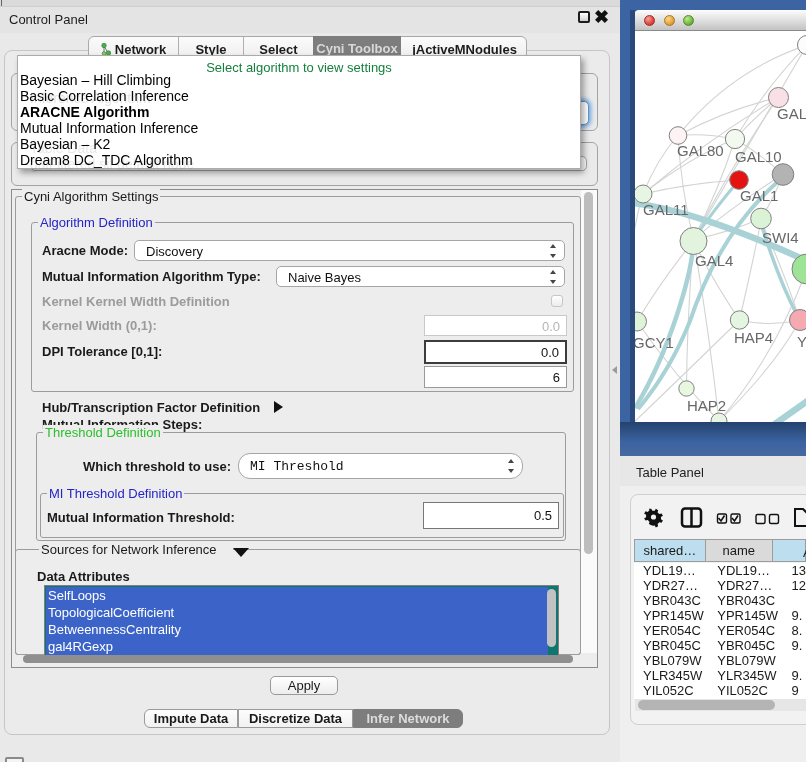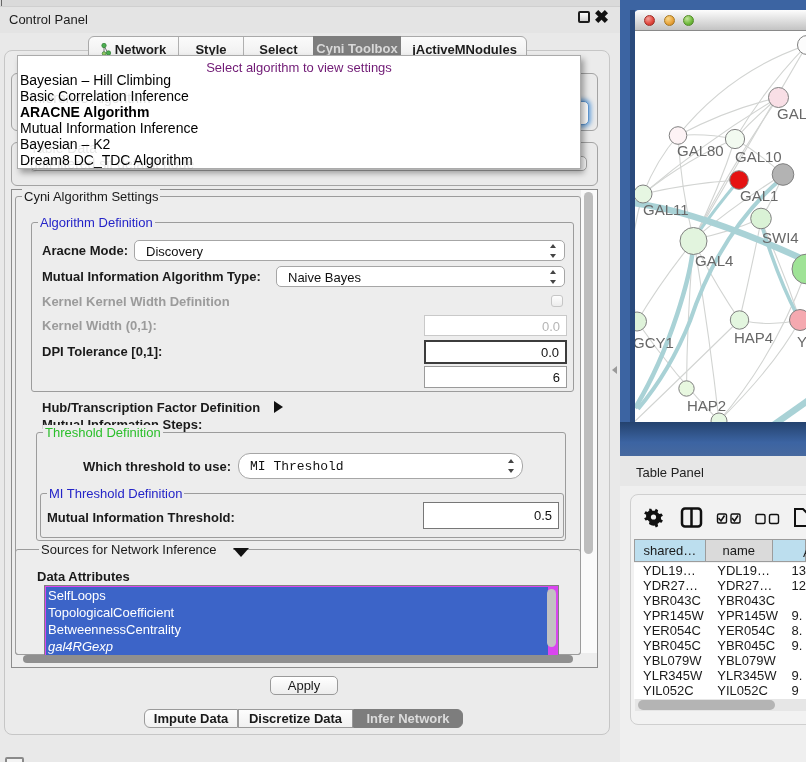--- a/index.html
+++ b/index.html
@@ -40,30 +40,30 @@
 
 .combo { position:absolute; background:#fff; border:1px solid #a6a6a6; border-radius:5px; font-size:13px; color:#111; }
 .combo .tx { position:absolute; left:11px; top:3px; }
 .spin { position:absolute; right:7px; top:50%; width:7px; height:14px; margin-top:-7px; }
 .spin:before { content:""; position:absolute; left:0; top:0; border:3.5px solid transparent; border-bottom:4px solid #444; border-top:none; }
 .spin:after { content:""; position:absolute; left:0; bottom:0; border:3.5px solid transparent; border-top:4px solid #444; border-bottom:none; }
 
 .inp { position:absolute; background:#fff; border:1px solid #9a9a9a; font-size:13px; color:#111; text-align:right; padding:3px 6px 0 0; }
 
 
-#dlist { left:44px; top:585px; width:515px; height:75px; background:#d946ef; border:1px solid #808080; overflow:hidden; position:absolute; }
+#dlist { left:44px; top:585px; width:515px; height:75px; background:#0f766e; border:1px solid #808080; overflow:hidden; position:absolute; }
 .li { position:absolute; left:1px; width:502px; height:17px; background:#3c64c8; color:#fff; font-size:13px; padding-left:2px; line-height:17px; }
 
 
 #vsb { left:581px; top:190px; width:16px; height:463px; background:#fafafa; position:absolute; }
 #vsbthumb { left:3px; top:2px; width:9px; height:362px; background:#bdbdbd; border-radius:5px; position:absolute; }
 
 
 #dd { left:17px; top:55px; width:564px; height:114px; background:#fff; border:1px solid #ababab; box-shadow:3px 4px 6px rgba(0,0,0,0.35); position:absolute; z-index:50; }
-#dd .hd { text-align:center; color:#701a75; font-size:13px; padding-top:4px; height:16px; }
+#dd .hd { text-align:center; color:#15803d; font-size:13px; padding-top:4px; height:16px; }
 #dd .it { padding-left:2px; font-size:14px; height:16px; line-height:16px; color:#000; }
 
 
 #applyBtn { left:270px; top:676px; width:68px; height:19px; background:linear-gradient(#ffffff,#ededed); border:1px solid #9a9a9a; border-radius:5px; text-align:center; line-height:17px; font-size:13px; position:absolute; }
 .btab { position:absolute; top:709px; height:19px; background:linear-gradient(#fdfdfd,#f1f1f1); border:1px solid #9a9a9a; font-weight:bold; font-size:13px; text-align:center; line-height:18px; color:#1a1a1a; }
 
 
 #bluebg { left:620px; top:0; width:186px; height:456px; background:#3c64a2; }
 #netTitle { left:634px; top:10px; width:172px; height:21px; background:linear-gradient(#fdfdfd,#c3c3c3); border-bottom:1px solid #8a8a8a; border-radius:5px 0 0 0; }
 .tl { position:absolute; top:5px; width:11px; height:11px; border-radius:50%; }
@@ -159,21 +159,21 @@
 
 <div class="fs" style="left:15px; top:549px; width:566px; height:106px;">
   <div class="lbl" style="color:#1a1a1a; font-weight:normal; left:23px;">Sources for Network Inference&nbsp;&nbsp;&nbsp;&nbsp;</div>
 </div>
 <div class="abs" style="left:233px; top:548px; width:0; height:0; border-top:9px solid #111; border-left:8px solid transparent; border-right:8px solid transparent; z-index:3;"></div>
 <div class="boldlab" style="left:37px; top:569px;">Data Attributes</div>
 <div id="dlist">
   <div class="li" style="top:1px;">SelfLoops</div>
   <div class="li" style="top:18px;">TopologicalCoefficient</div>
   <div class="li" style="top:35px;">BetweennessCentrality</div>
-  <div class="li" style="top:52px;font-style:italic;">gal4RGexp</div>
+  <div class="li" style="top:52px;">gal4RGexp</div>
   <div style="position:absolute; right:2px; top:3px; width:9px; height:58px; background:#c2c2c2; border-radius:5px;"></div>
 </div>
 
 <div id="vsb">
     <div id="vsbthumb"></div>
   </div>
 <div class="abs" style="left:23px; top:655px; width:550px; height:8px; background:#8f8f8f; border-radius:4px; z-index:5;"></div>
 
 <div class="abs" style="left:30px; top:90px; color:rgba(90,90,90,0.16); font-size:14px; z-index:51; pointer-events:none;">Inference Algorithm</div>
 <div class="abs" style="left:30px; top:140px; color:rgba(90,90,90,0.14); font-size:14px; z-index:51; pointer-events:none;">Table Data</div>

